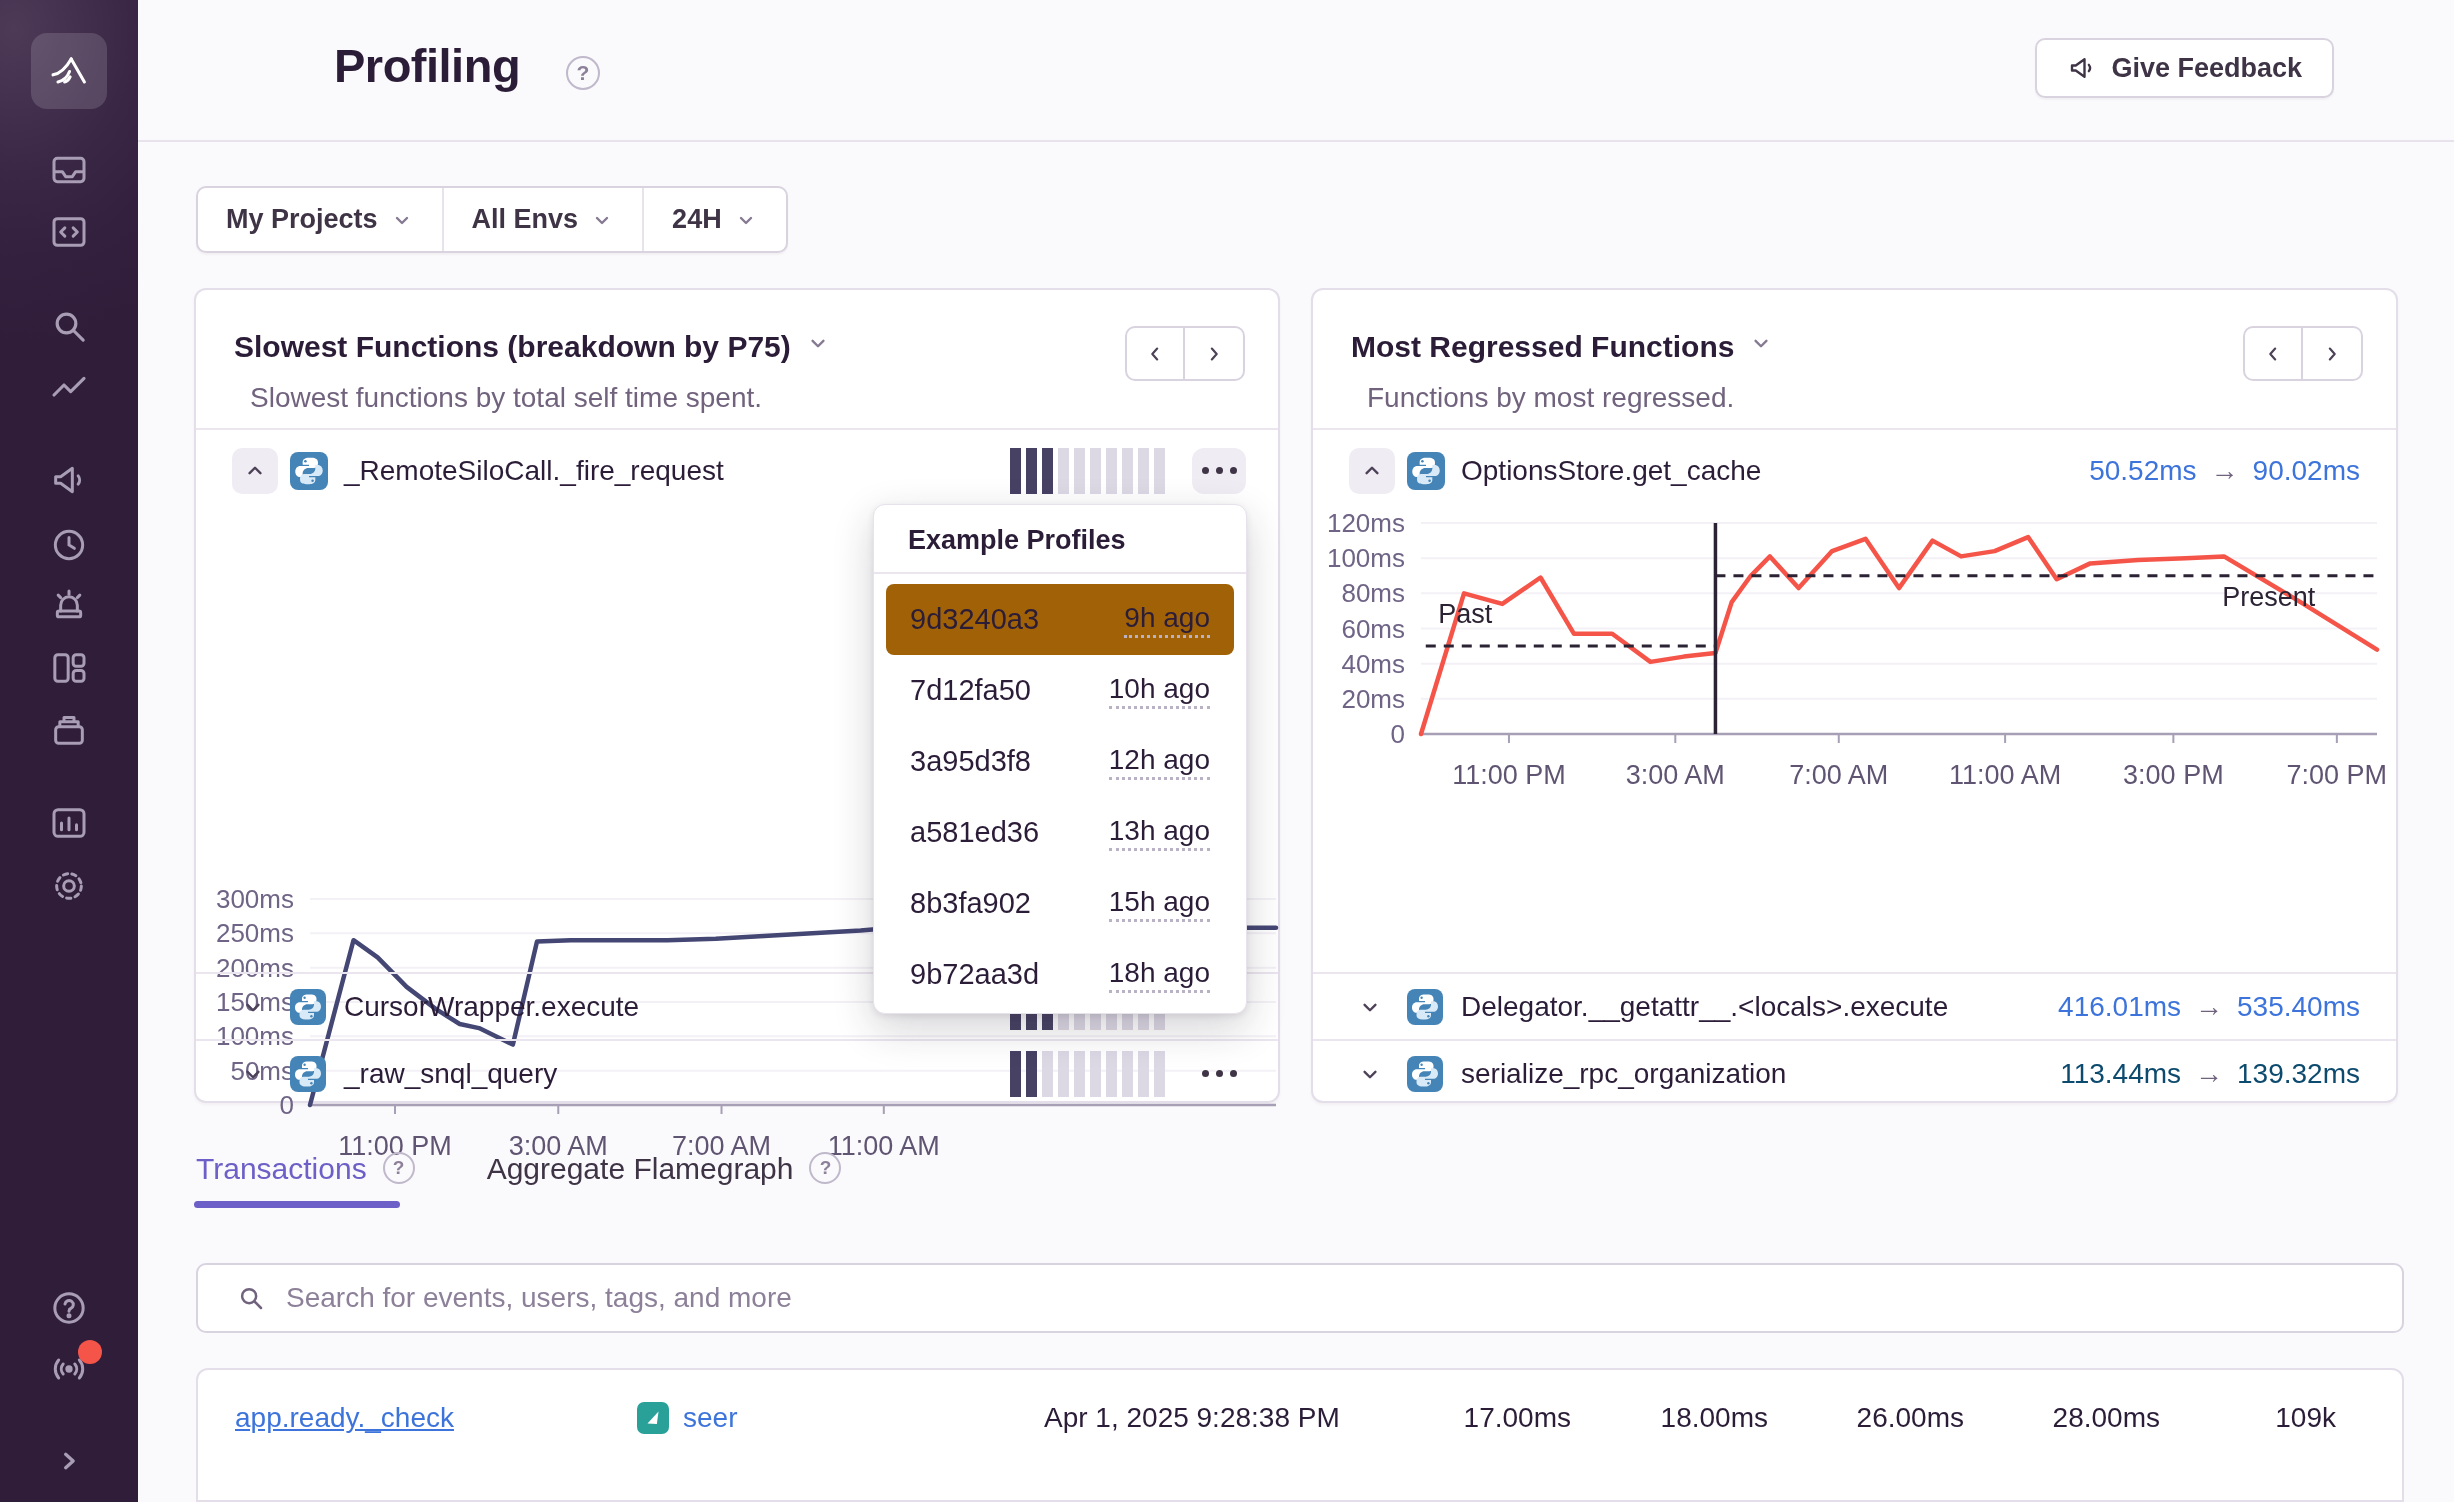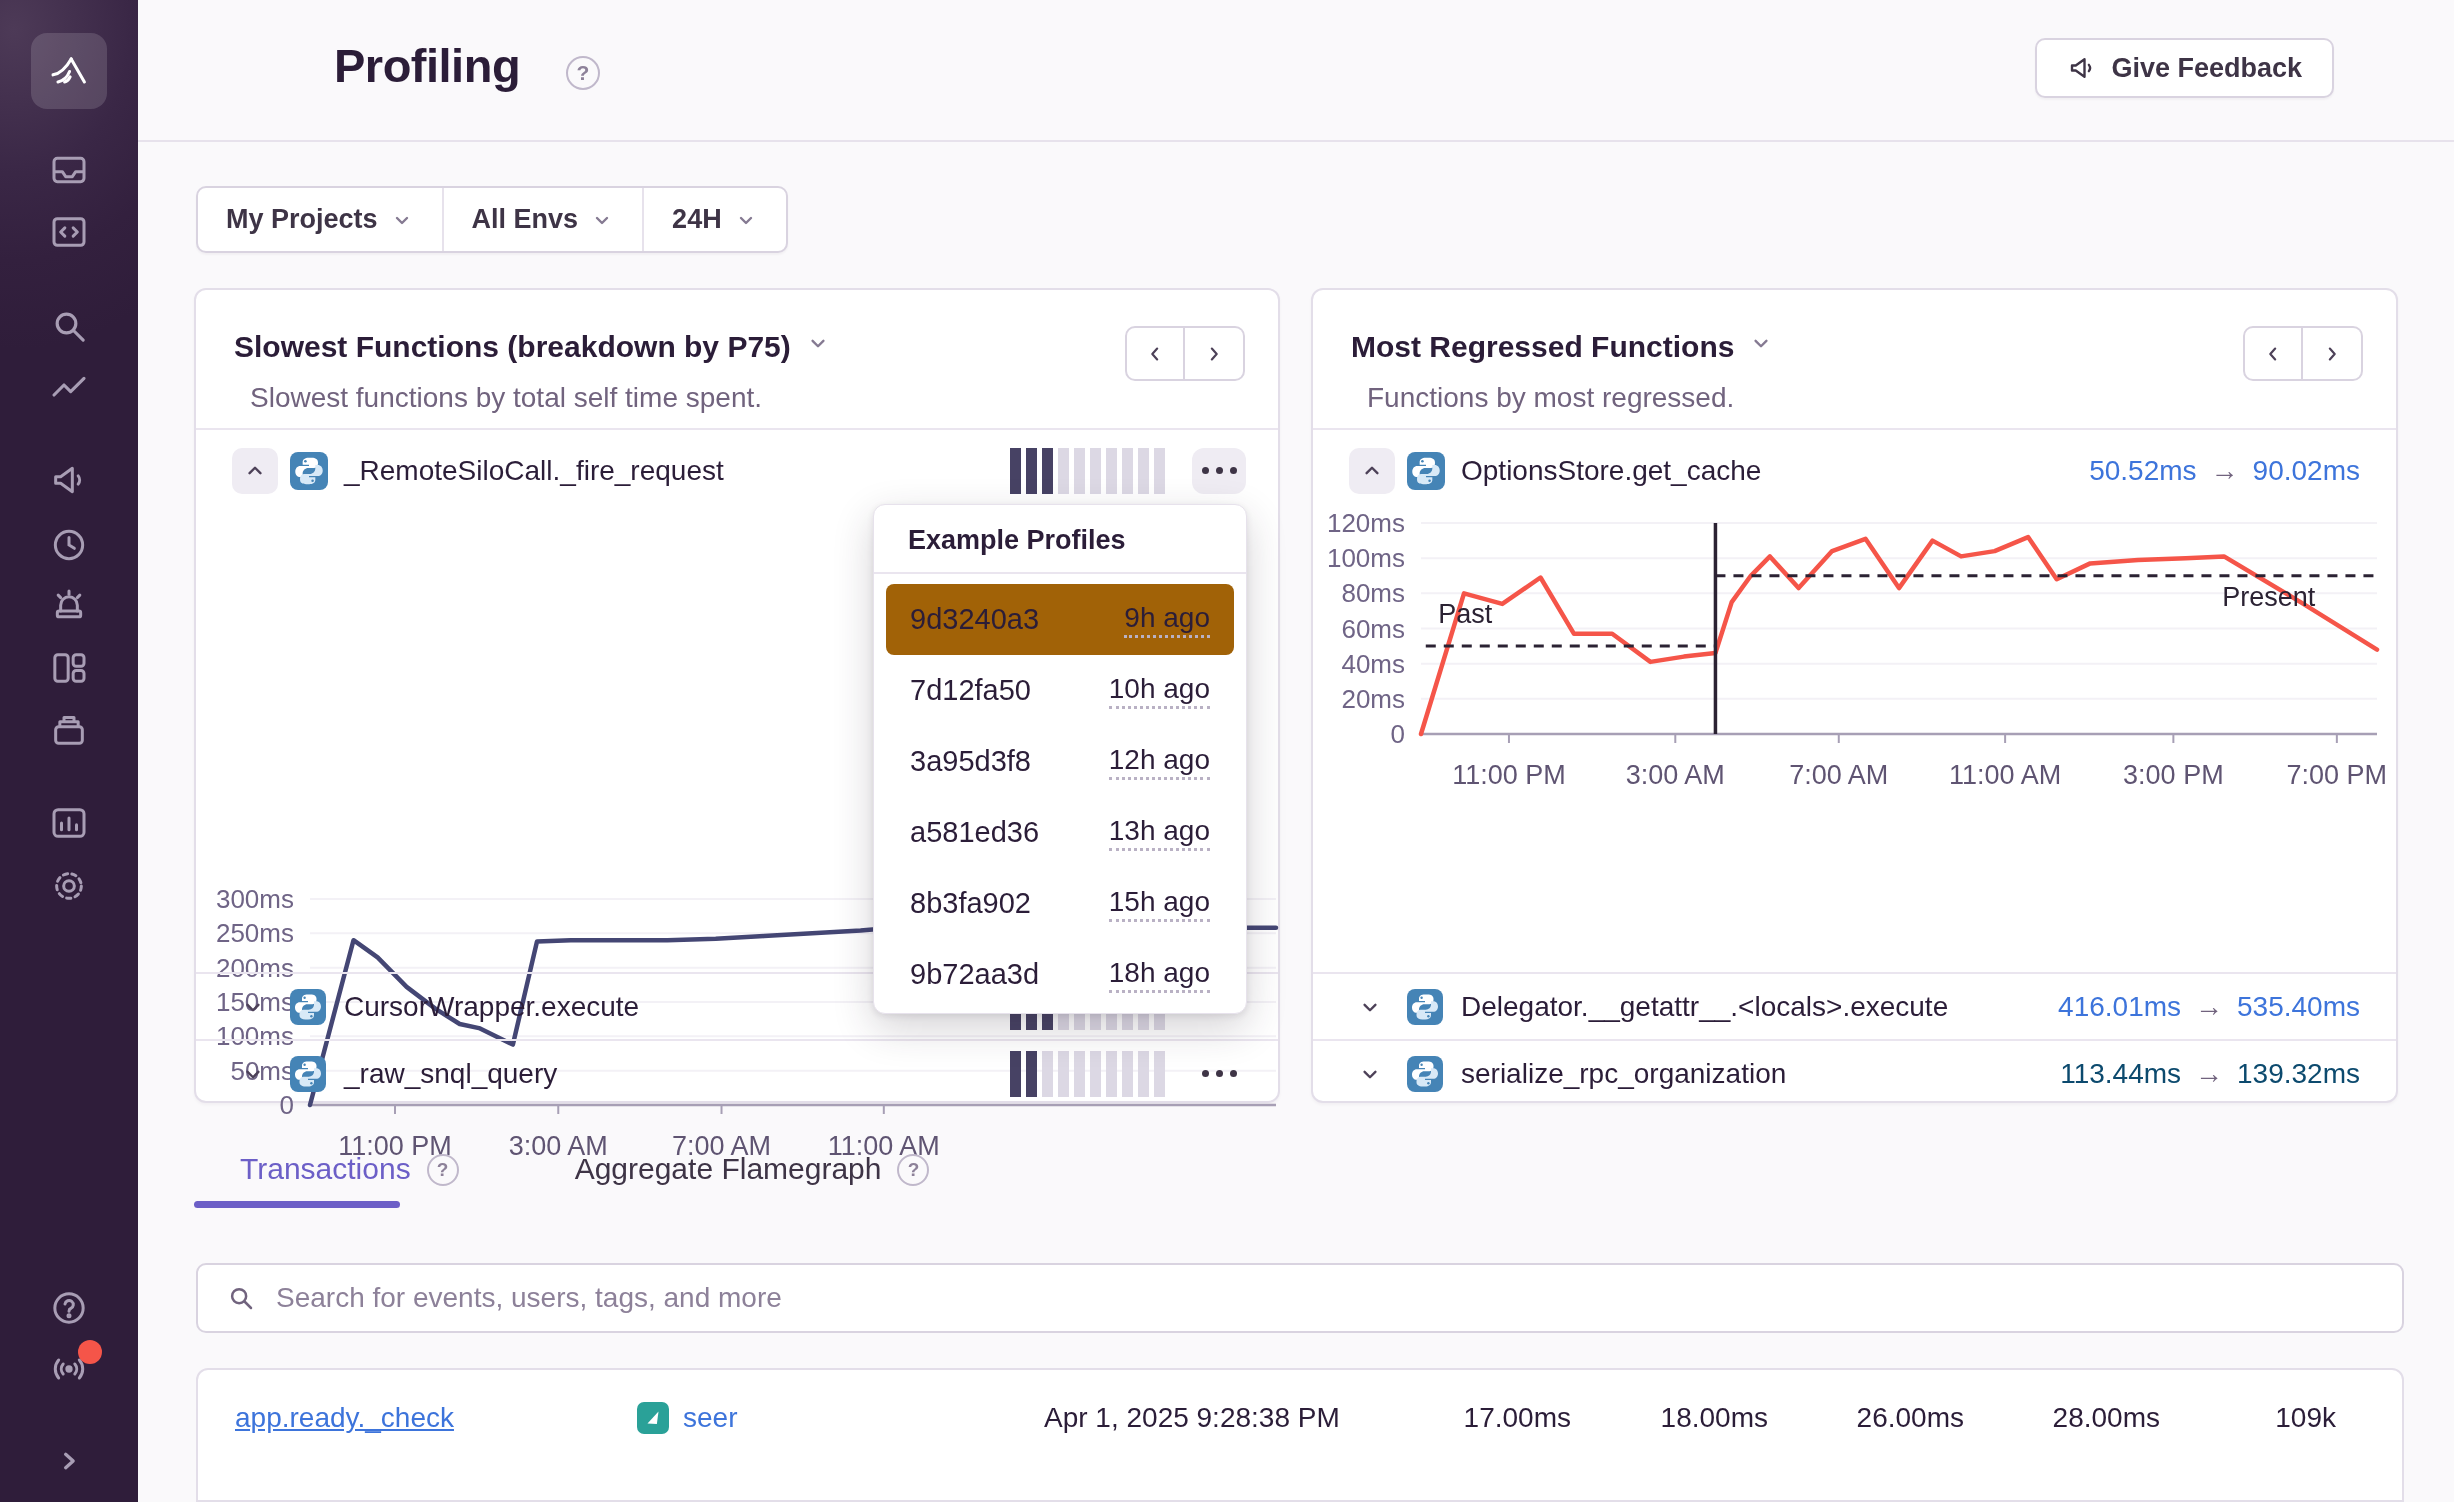--- a/index.html
+++ b/index.html
@@ -126,30 +126,30 @@
   .profile-item {
     height:71px; display:flex; align-items:center; justify-content:space-between;
     padding:0 24px; border-radius:8px; cursor:pointer;
   }
   .profile-item.active { background:#a16207; }
   .profile-id { font-size:29px; color:#2b1d38; }
   .profile-age { font-size:28px; color:#2b1d38; border-bottom:3px dotted #b9b1c4; padding-bottom:1px; }
 
   
   .tabs { position:absolute; left:196px; top:1152px; display:flex; gap:72px; align-items:center; }
-  .tab { display:flex; align-items:flex-end; gap:16px; font-size:30px; cursor:pointer;margin-left:44px; }
+  .tab { display:flex; align-items:flex-start; gap:16px; font-size:30px; cursor:pointer; }
   .tab.active { color:#6c5fc7; }
   .tab.inactive { color:#3e3446; }
   .tab-underline { position:absolute; left:194px; top:1201px; width:206px; height:7px; border-radius:4px; background:#6c5fc7; }
 
   
   .search-bar {
     position:absolute; left:196px; top:1263px; width:2208px; height:70px;
     background:#fff; border:2px solid #d9d3e0; border-radius:10px;
-    display:flex; align-items:center; padding:0 28px; gap:20px;
+    display:flex; align-items:center; padding:0 38px; gap:20px;
   }
   .search-input { border:none; outline:none; flex:1; font-size:28px; color:#2b1d38; font-family:inherit; background:transparent; }
   .search-input::placeholder { color:#8d8199; }
 
   
   .txn-table {
     position:absolute; left:196px; top:1368px; width:2208px; height:134px;
     background:#fff; border:2px solid #e3dee9; border-radius:12px 12px 0 0; overflow:hidden;
   }
   .txn-head { position:relative; height:87px; background:#faf9fb; border-bottom:2px solid #e7e2ec; }

